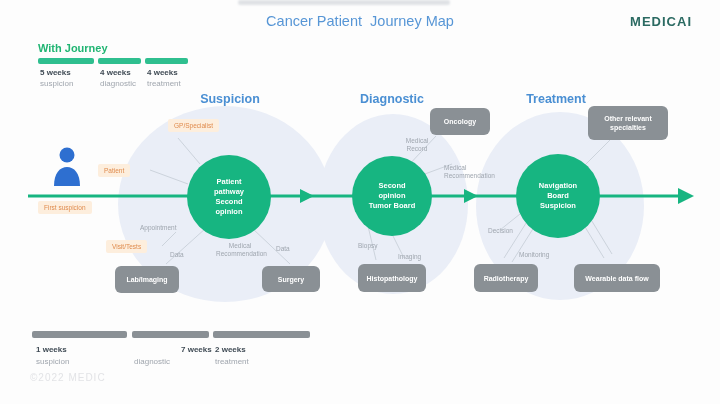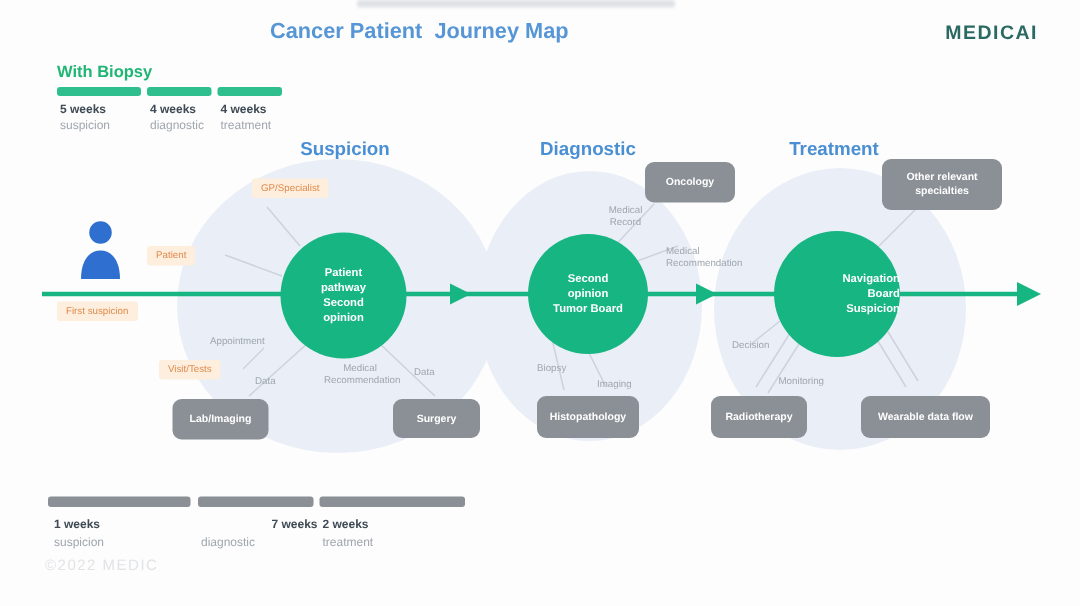--- a/index.html
+++ b/index.html
@@ -8,22 +8,22 @@
   .canvas {
     position:relative; width:720px; height:404px; background:#fdfdfd;
     overflow:hidden;
   }
   .abs { position:absolute; }
 
   
   .top-smudge { left:238px; top:0; width:212px; height:5px; background:#c2c7ce;
     opacity:.5; filter:blur(1px); border-radius:2px; z-index:4; }
 
-  .main-title { left:180px; top:13px; width:360px; text-align:left;
-    font-size:14.5px; font-weight:bold; color:#5796d6; white-space:pre; z-index:4; }
+  .main-title { left:180px; top:13px; width:360px; text-align:center;
+    font-size:14.5px; font-weight:normal; color:#5796d6; white-space:pre; z-index:4; }
 
   .logo { right:28px; top:14px; font-size:13px; font-weight:bold;
     letter-spacing:1px; color:#2b6a62; z-index:4; }
 
   
   .legend-title-green { left:38px; top:42px; font-size:11px; font-weight:bold; color:#21b573; z-index:4; }
   .legend-title-red   { left:32px; top:314px; font-size:12px; font-weight:bold; color:#c62a5a; z-index:4; }
   .bar { height:6px; border-radius:2px; z-index:4; }
   .bar.green { background:#2fbf8f; top:58px; }
   .bar.gray  { background:#8a9095; top:331px; height:7px; }
@@ -63,21 +63,21 @@
 </head>
 <body>
 
 <div class="canvas">
 
   <div class="abs top-smudge"></div>
 
   <div class="abs main-title">Cancer Patient  Journey Map</div>
   <div class="abs logo">MEDICAI</div>
 
-  <div class="abs legend-title-green">With Biopsy</div>
+  <div class="abs legend-title-green">With Journey</div>
   <div class="abs bar green" style="left:38px;width:56px;"></div>
   <div class="abs bar green" style="left:98px;width:43px;"></div>
   <div class="abs bar green" style="left:145px;width:43px;"></div>
   <div class="abs dur" style="left:40px;top:68px;">5 weeks</div>
   <div class="abs phase" style="left:40px;top:79px;">suspicion</div>
   <div class="abs dur" style="left:100px;top:68px;">4 weeks</div>
   <div class="abs phase" style="left:100px;top:79px;">diagnostic</div>
   <div class="abs dur" style="left:147px;top:68px;">4 weeks</div>
   <div class="abs phase" style="left:147px;top:79px;">treatment</div>
 
@@ -124,21 +124,21 @@
     <span>Patient</span>
     <span>pathway</span>
     <span>Second</span>
     <span>opinion</span>
   </div>
   <div class="abs green-circle" style="left:352px;top:156px;width:80px;height:80px;">
     <span>Second</span>
     <span>opinion</span>
     <span>Tumor Board</span>
   </div>
-  <div class="abs green-circle" style="left:516px;top:154px;width:84px;height:84px;align-items:flex-end;">
+  <div class="abs green-circle" style="left:516px;top:154px;width:84px;height:84px;">
     <span>Navigation</span>
     <span>Board</span>
     <span>Suspicion</span>
   </div>
 
   <div class="abs actor-label" style="left:168px;top:119px;">GP/Specialist</div>
   <div class="abs actor-label" style="left:98px;top:164px;">Patient</div>
   <div class="abs actor-label" style="left:38px;top:201px;">First suspicion</div>
   <div class="abs actor-label" style="left:106px;top:240px;">Visit/Tests</div>
   <div class="abs step-label" style="left:140px;top:224px;">Appointment</div>

